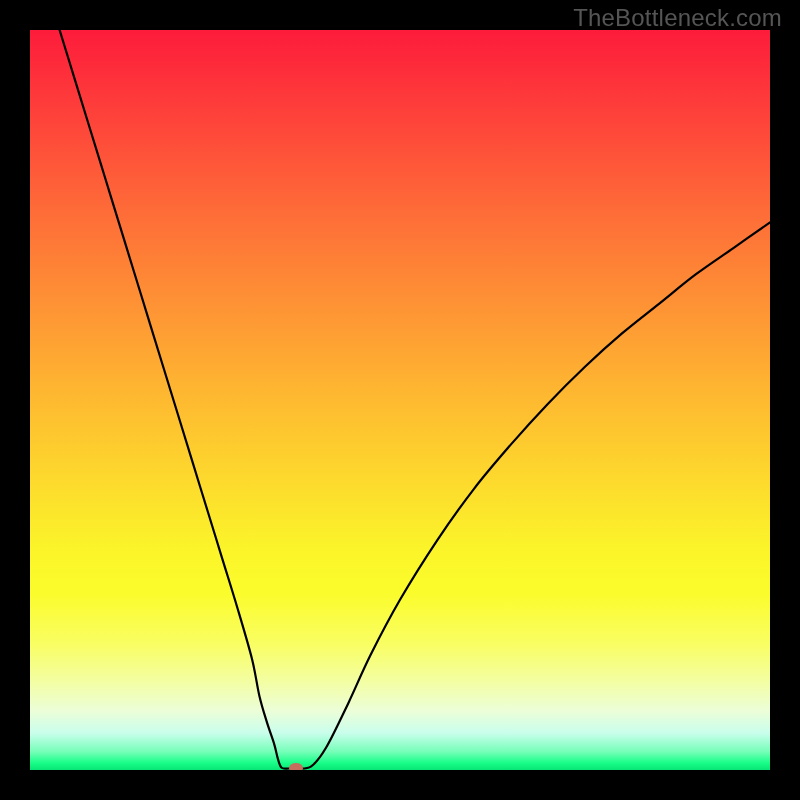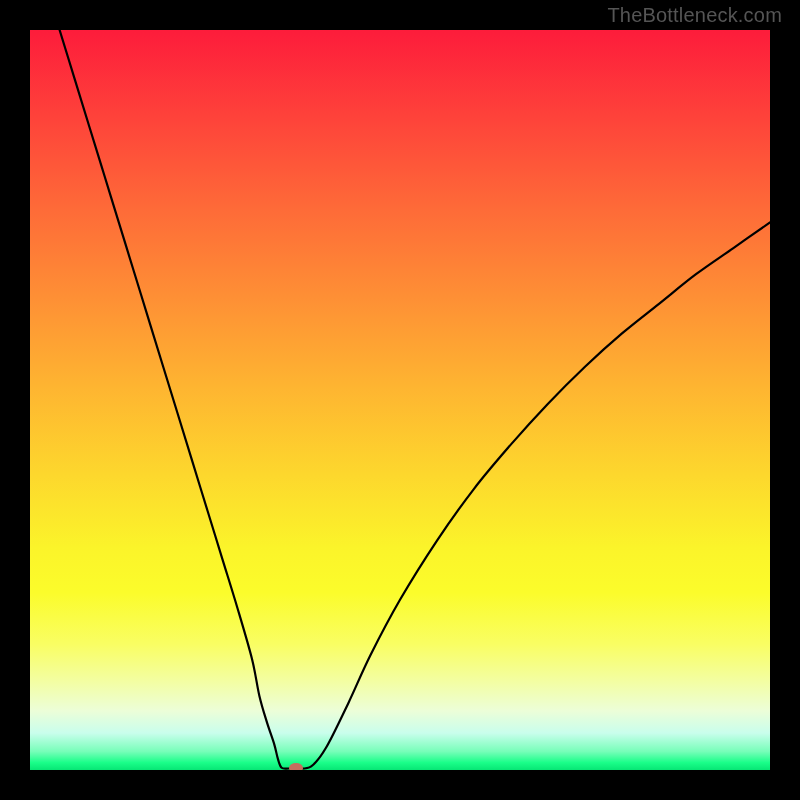--- a/index.html
+++ b/index.html
@@ -9,21 +9,21 @@
     background: #000;
     position: relative;
     font-family: Arial, Helvetica, sans-serif;
     overflow: hidden;
   }
   .watermark {
     position: absolute;
     top: 4px;
     right: 18px;
     color: #555;
-    font-size: 20px;
+    font-size: 24px;
     font-weight: 500;
     z-index: 20;
     letter-spacing: 0.2px;
   }
   .plot-area {
     position: absolute;
     left: 30px;
     top: 30px;
     width: 740px;
     height: 740px;

